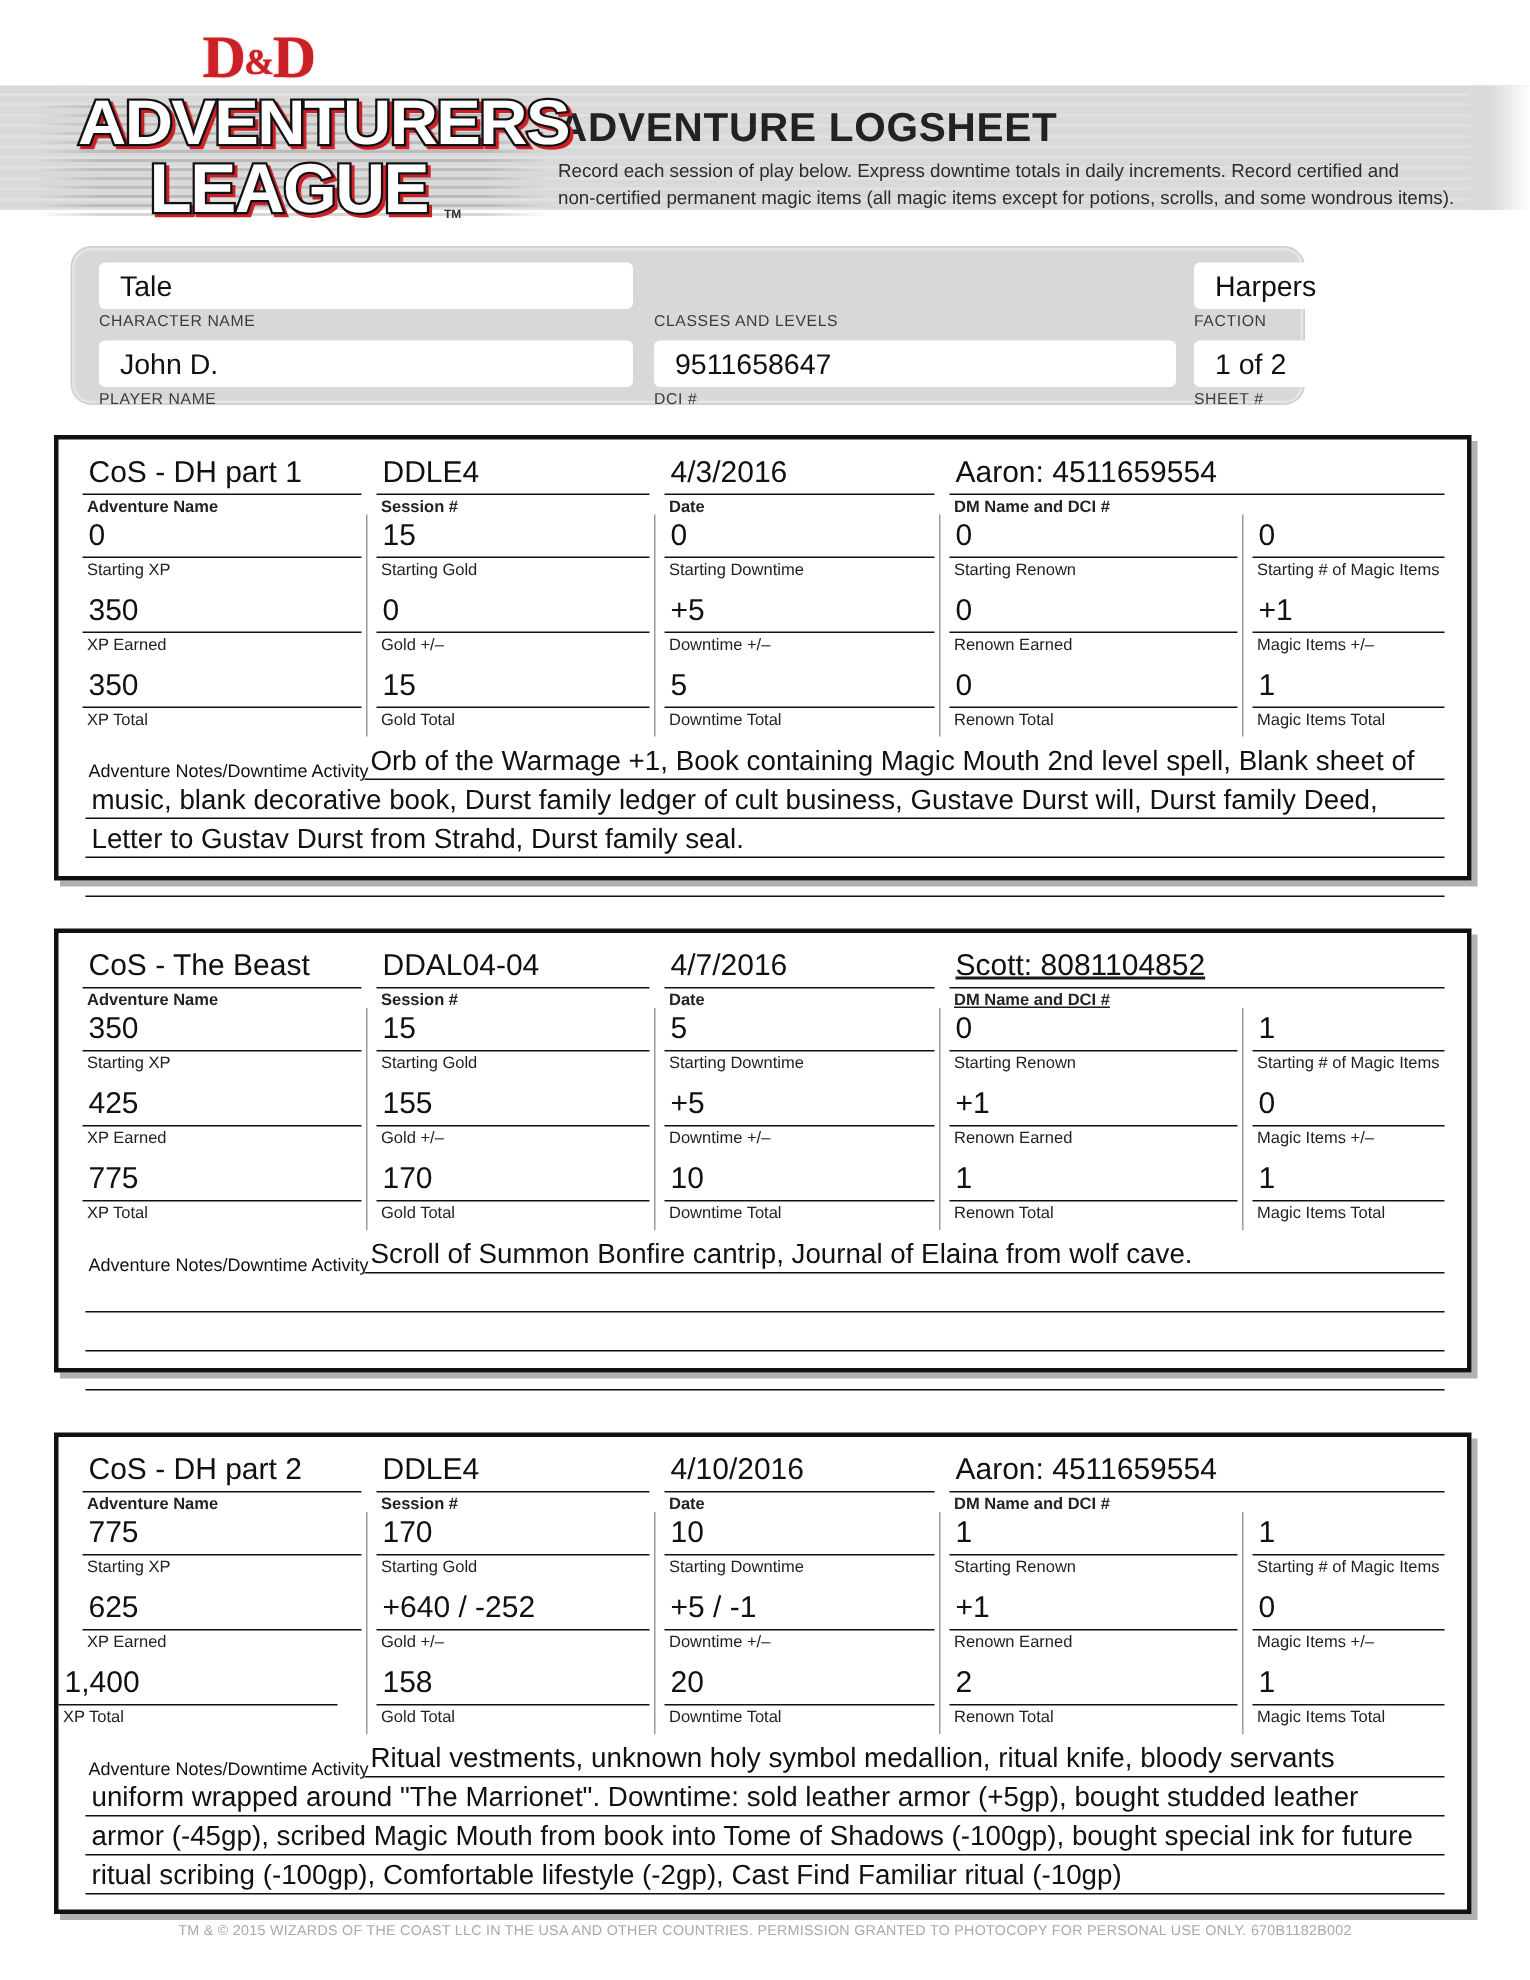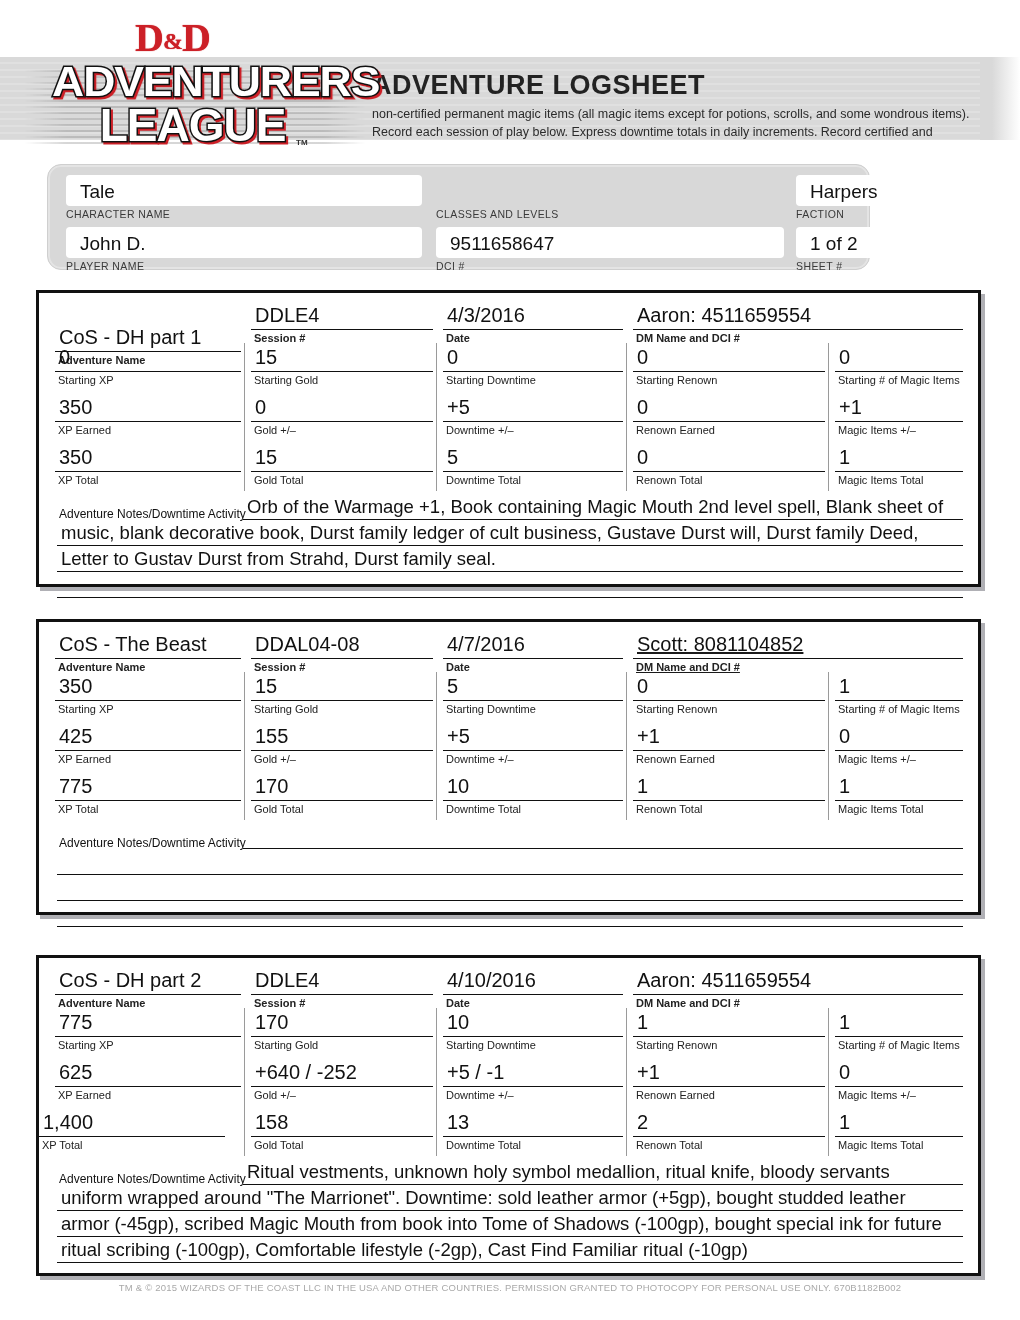--- a/index.html
+++ b/index.html
@@ -235,22 +235,22 @@
   <div class="logo">
     <div class="swoosh"></div>
     <div class="dnd">D<span class="amp">&amp;</span>D</div>
     <div class="adv">ADVENTURERS</div>
     <div class="lea">LEAGUE</div>
     <div class="tm">TM</div>
   </div>
 
   <div class="header-text">
     <div class="header-title">Adventure Logsheet</div>
+    <div class="header-sub">Record each session of play below. Express downtime totals in daily increments. Record certified and</div>
     <div class="header-sub">non-certified permanent magic items (all magic items except for potions, scrolls, and some wondrous items).</div>
-    <div class="header-sub">Record each session of play below. Express downtime totals in daily increments. Record certified and</div>
   </div>
 </div>
 
 <div class="charbox">
 
   <div class="cfield" style="left:18px; top:10px; width:356px;">
     <span>Tale</span>
   </div>
   <div class="clabel" style="left:18px; top:43px;">CHARACTER NAME</div>
 
@@ -273,21 +273,21 @@
 
   <div class="cfield" style="left:748px; top:62px; width:162px;">
     <span>1 of 2</span>
   </div>
   <div class="clabel" style="left:748px; top:95px;">SHEET #</div>
 </div>
 
 <div id="blocks-root">
     <div class="block" style="top: 290px; height: 297px;">
       <div class="block-inner">
-        <div class="cell bold" style="left: 16px; top: 8px; width: 186px; margin-top: 22px;">
+        <div class="cell bold" style="left: 16px; top: 8px; width: 186px;">
           <div class="val">CoS - DH part 1</div>
           <div class="rule"></div>
           <div class="lab">Adventure Name</div>
         </div>
         <div class="cell bold" style="left: 212px; top: 8px; width: 182px;">
           <div class="val">DDLE4</div>
           <div class="rule"></div>
           <div class="lab">Session #</div>
         </div>
         <div class="cell bold" style="left: 404px; top: 8px; width: 180px;">
@@ -392,21 +392,21 @@
       </div>
     </div>
     <div class="block" style="top: 619px; height: 296px;">
       <div class="block-inner">
         <div class="cell bold" style="left: 16px; top: 8px; width: 186px;">
           <div class="val">CoS - The Beast</div>
           <div class="rule"></div>
           <div class="lab">Adventure Name</div>
         </div>
         <div class="cell bold" style="left: 212px; top: 8px; width: 182px;">
-          <div class="val">DDAL04-08</div>
+          <div class="val">DDAL04-04</div>
           <div class="rule"></div>
           <div class="lab">Session #</div>
         </div>
         <div class="cell bold" style="left: 404px; top: 8px; width: 180px;">
           <div class="val">4/7/2016</div>
           <div class="rule"></div>
           <div class="lab">Date</div>
         </div>
         <div class="cell bold" style="left: 594px; top: 8px; width: 330px; text-decoration: underline;">
           <div class="val">Scott:  8081104852</div>
@@ -488,20 +488,21 @@
           <div class="rule"></div>
           <div class="lab">Magic Items Total</div>
         </div>
         <div class="vdiv" style="left: 205px; top: 50px; height: 148px;"></div>
         <div class="vdiv" style="left: 397px; top: 50px; height: 148px;"></div>
         <div class="vdiv" style="left: 587px; top: 50px; height: 148px;"></div>
         <div class="vdiv" style="left: 789px; top: 50px; height: 148px;"></div>
         <div class="notes" style="top: 200px; height: 90px;">
           <div class="notes-label" style="top: 14px;">Adventure Notes/Downtime Activity</div>
           <div class="note-line" style="left: 204px; top: 26px; width: 720px;"></div>
+          <div class="note-text" style="left: 208px; top: 3px;">Scroll of Summon Bonfire cantrip, Journal of Elaina from wolf cave.</div>
           <div class="note-line" style="left: 18px; top: 52px; width: 906px;"></div>
           <div class="note-line" style="left: 18px; top: 78px; width: 906px;"></div>
           <div class="note-line" style="left: 18px; top: 104px; width: 906px;"></div>
         </div>
       </div>
     </div>
     <div class="block" style="top: 955px; height: 321px;">
       <div class="block-inner">
         <div class="cell bold" style="left: 16px; top: 8px; width: 186px;">
           <div class="val">CoS - DH part 2</div>
@@ -557,21 +558,21 @@
           <div class="val">10</div>
           <div class="rule"></div>
           <div class="lab">Starting Downtime</div>
         </div>
         <div class="cell" style="left: 404px; top: 100px; width: 180px;">
           <div class="val">+5 / -1</div>
           <div class="rule"></div>
           <div class="lab">Downtime +/–</div>
         </div>
         <div class="cell" style="left: 404px; top: 150px; width: 180px;">
-          <div class="val">13</div>
+          <div class="val">20</div>
           <div class="rule"></div>
           <div class="lab">Downtime Total</div>
         </div>
         <div class="cell" style="left: 594px; top: 50px; width: 192px;">
           <div class="val">1</div>
           <div class="rule"></div>
           <div class="lab">Starting Renown</div>
         </div>
         <div class="cell" style="left: 594px; top: 100px; width: 192px;">
           <div class="val">+1</div>

